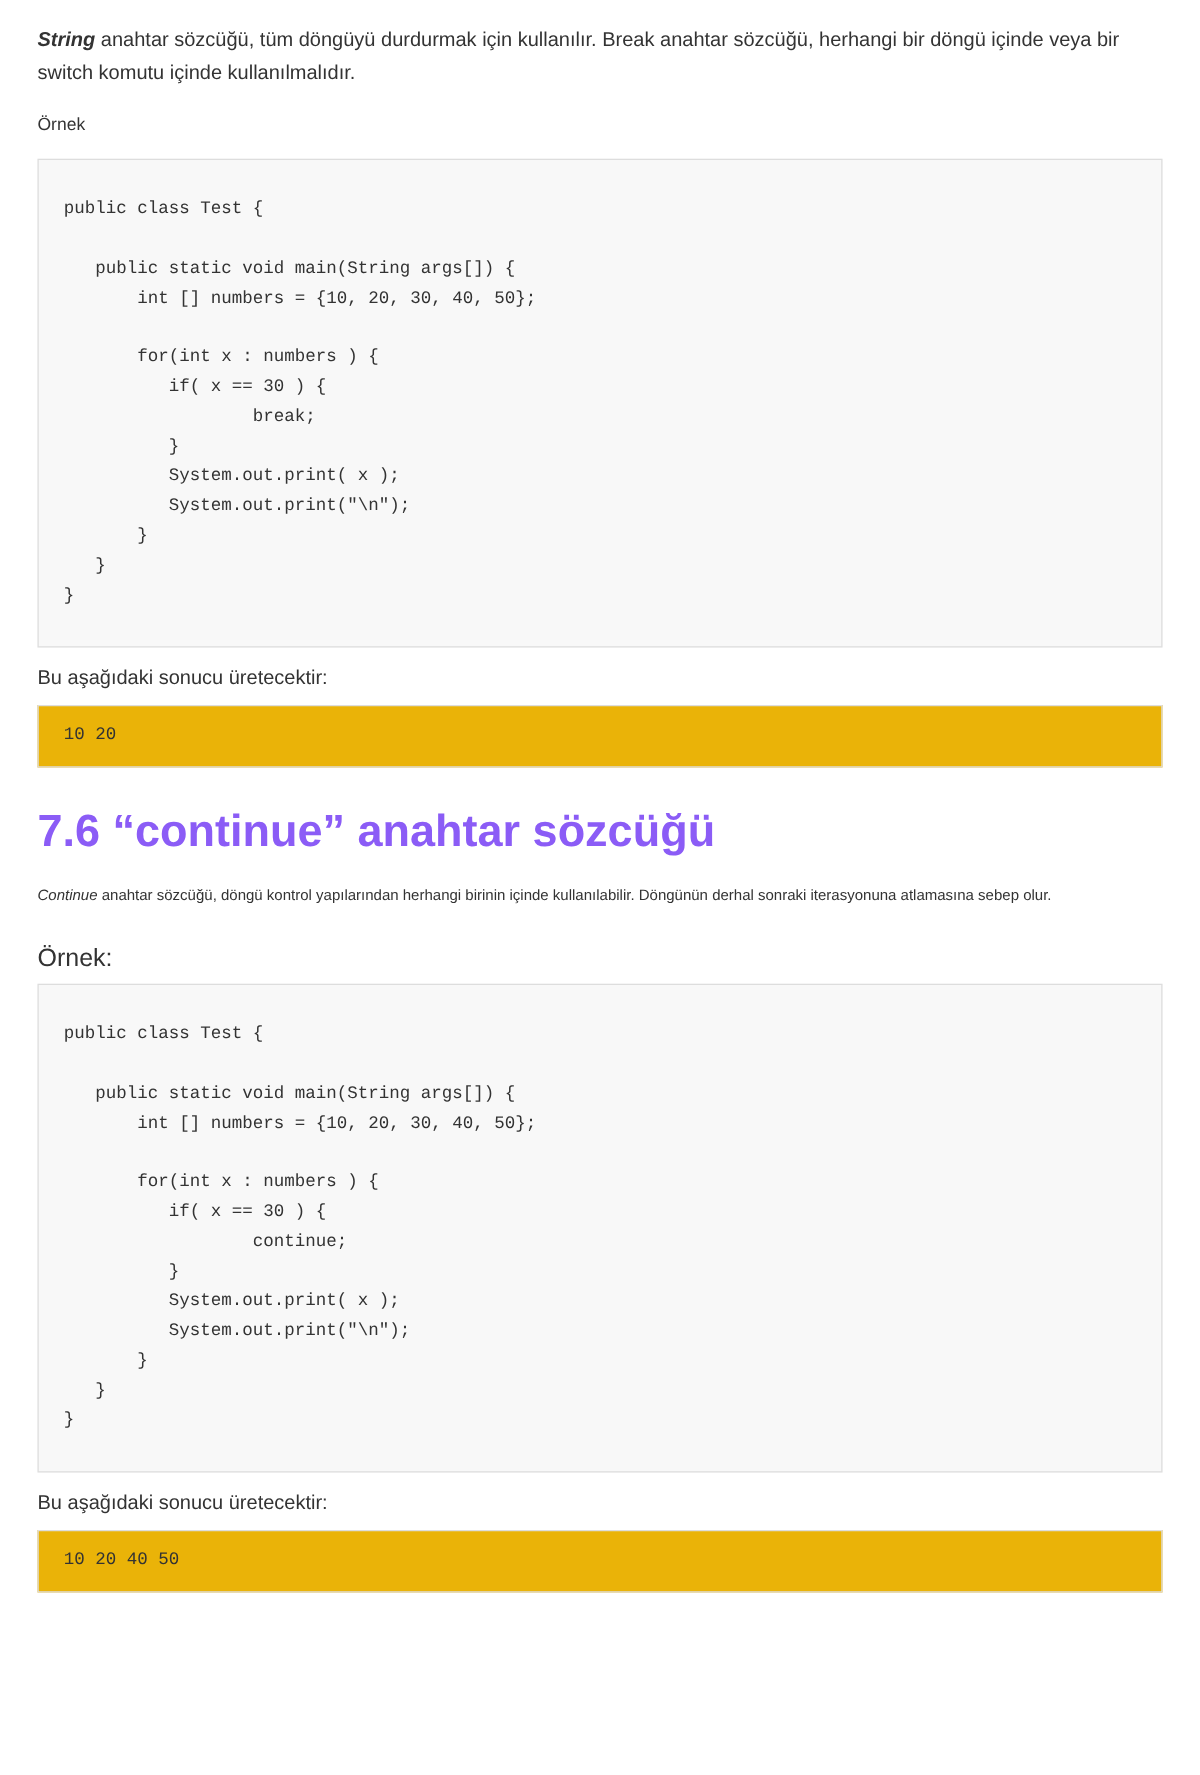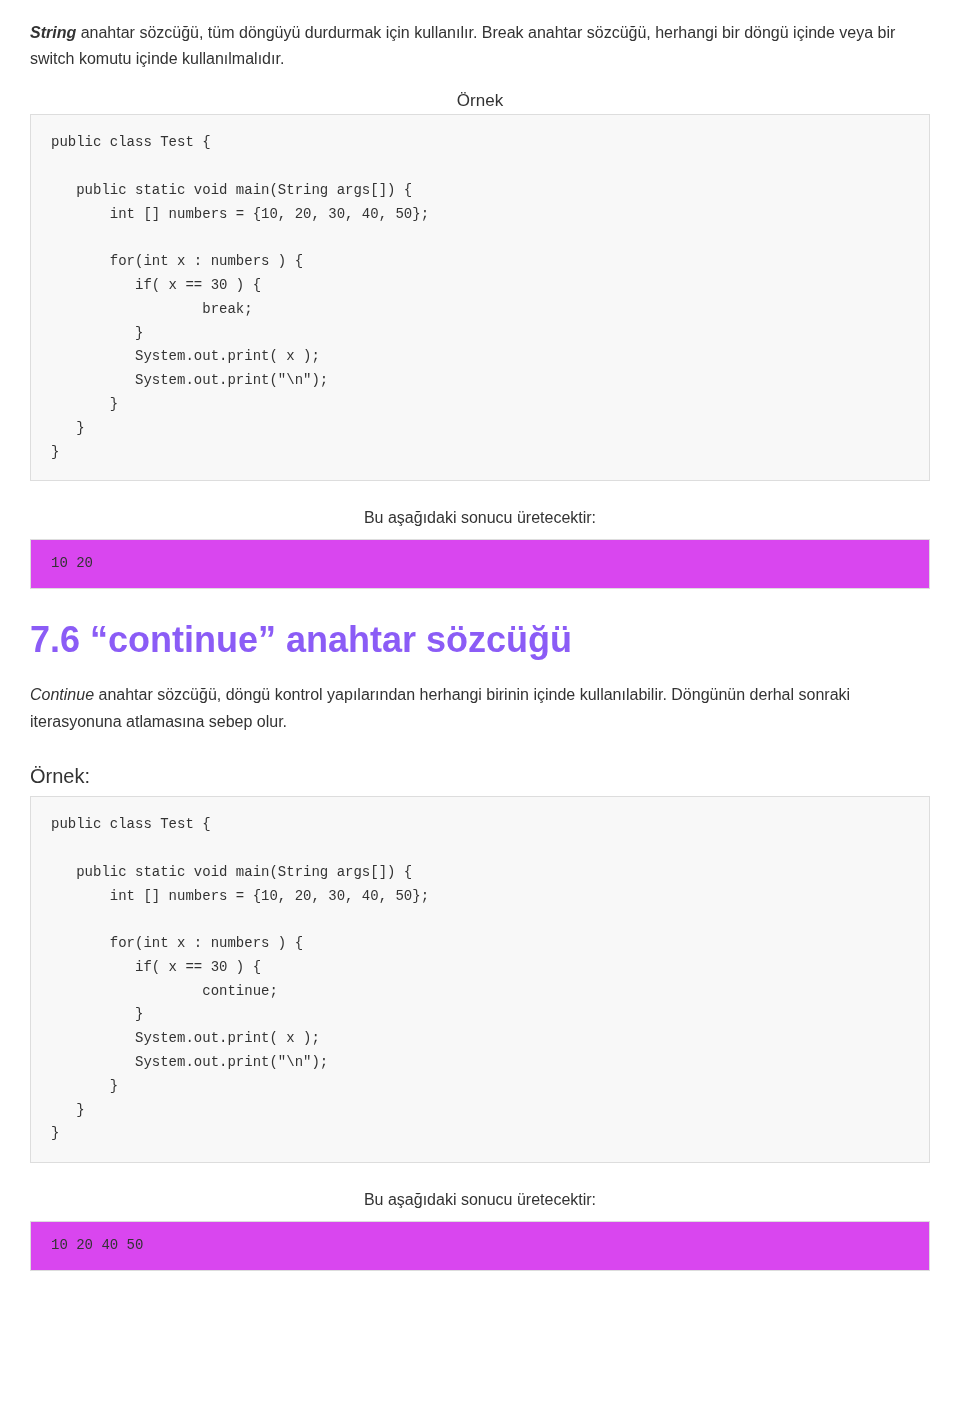--- a/index.html
+++ b/index.html
@@ -22,68 +22,66 @@
       line-height: 1.6;
       font-size: 16px;
     }
 
     .bold-keyword {
       font-weight: bold;
       font-style: italic;
     }
 
     .section-label {
-      font-size: 17px;
+      font-size: 14px;
       font-weight: normal;
-      margin-bottom: 3px;
+      margin-bottom: 20px;
       margin-top: 10px;
       color: #333;
-      text-align: center;
     }
 
     .code-block {
       background: #f8f8f8;
       border: 1px solid #ddd;
-      padding: 16px 20px;
+      padding: 28px 20px;
       font-family: 'Courier New', Courier, monospace;
       font-size: 14px;
       line-height: 1.7;
-      margin-bottom: 24px;
+      margin-bottom: 12px;
       white-space: pre;
       color: #333;
     }
 
     .output-label {
       font-size: 16px;
       margin-bottom: 8px;
       line-height: 1.6;
-      text-align: center;
     }
 
     .output-block {
-      background: #d946ef;
+      background: #eab308;
       border: 1px solid #ddd;
       padding: 12px 20px;
       font-family: 'Courier New', Courier, monospace;
       font-size: 14px;
       line-height: 1.7;
       margin-bottom: 30px;
       color: #333;
     }
 
     .section-heading {
       font-size: 36px;
       font-weight: bold;
       margin: 30px 0 20px 0;
       color: #8b5cf6;
     }
 
     .section-desc {
       line-height: 1.7;
-      font-size: 16px;
+      font-size: 12px;
       margin-bottom: 8px;
     }
 
     .italic-keyword {
       font-style: italic;
     }
 
     .section-example-label {
       font-size: 20px;
       font-weight: normal;

